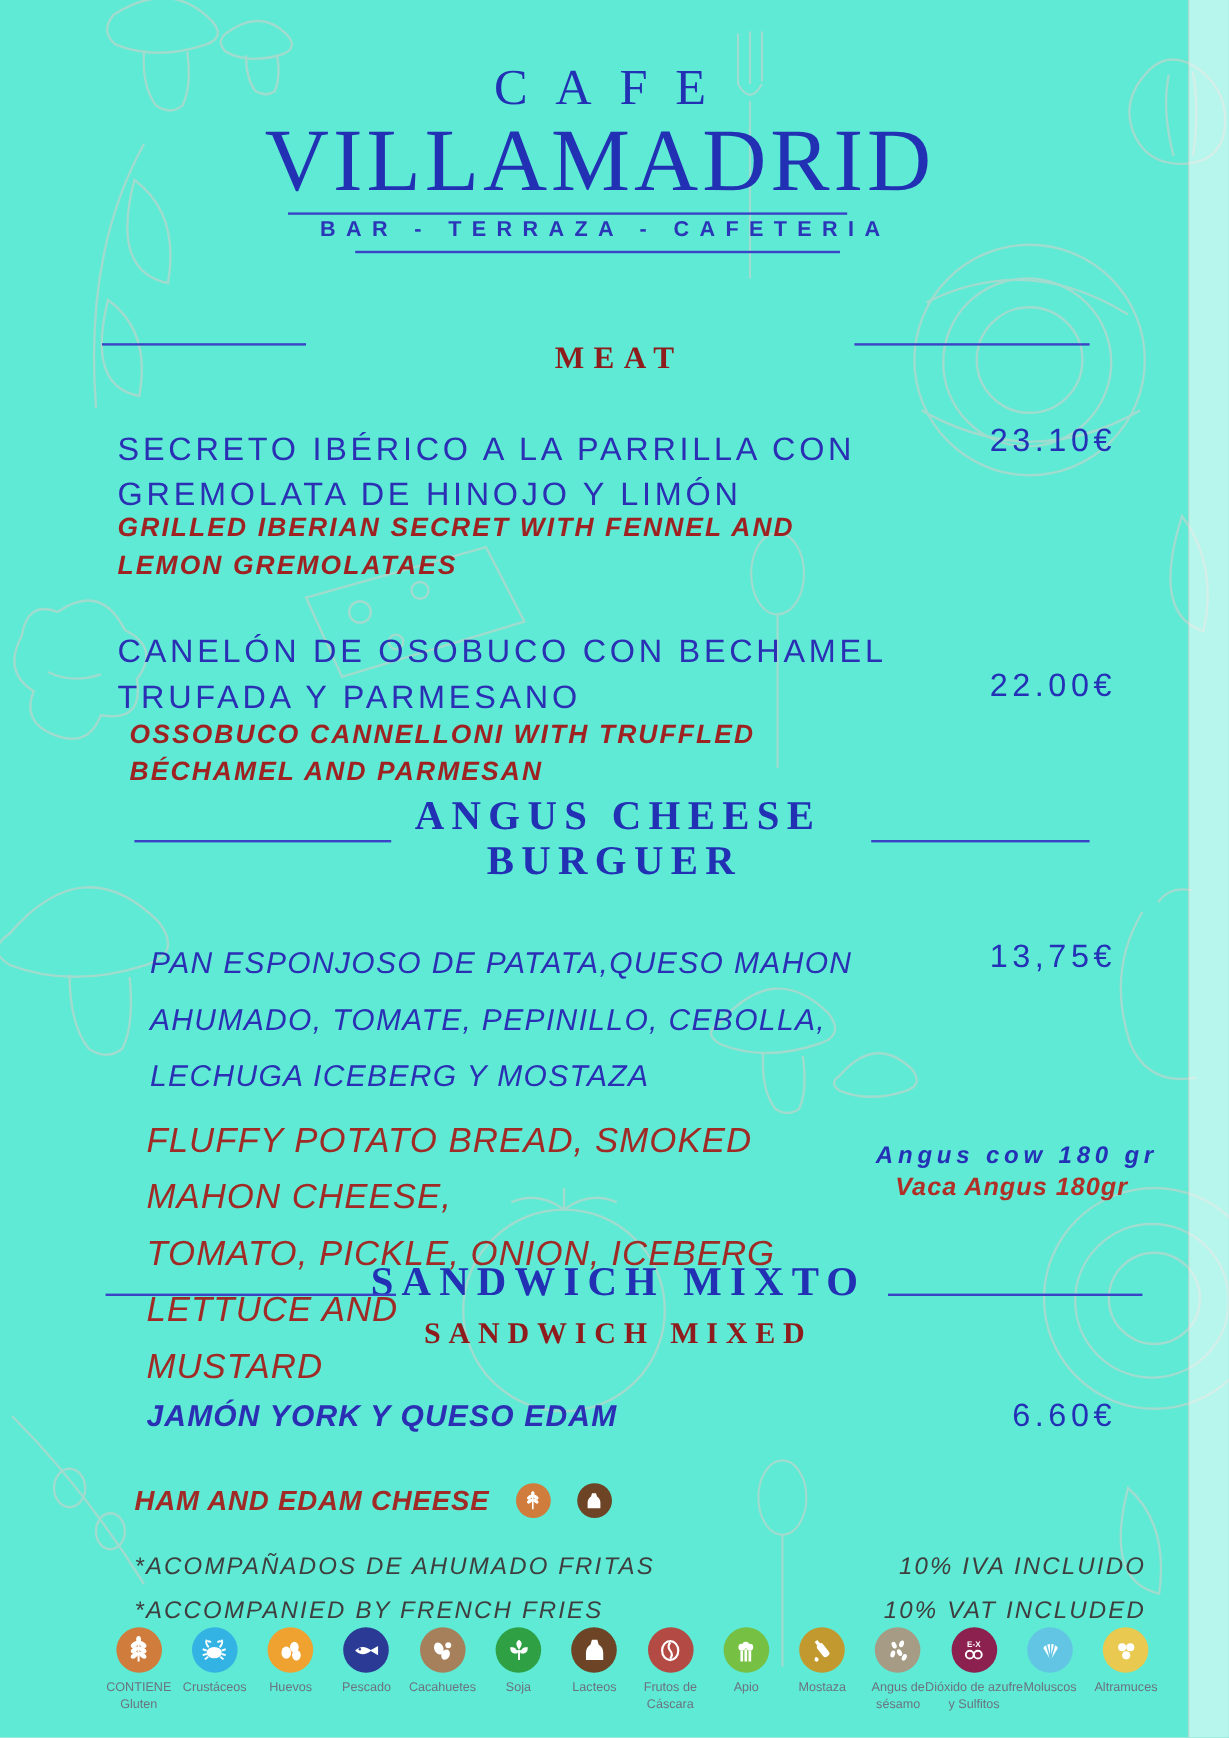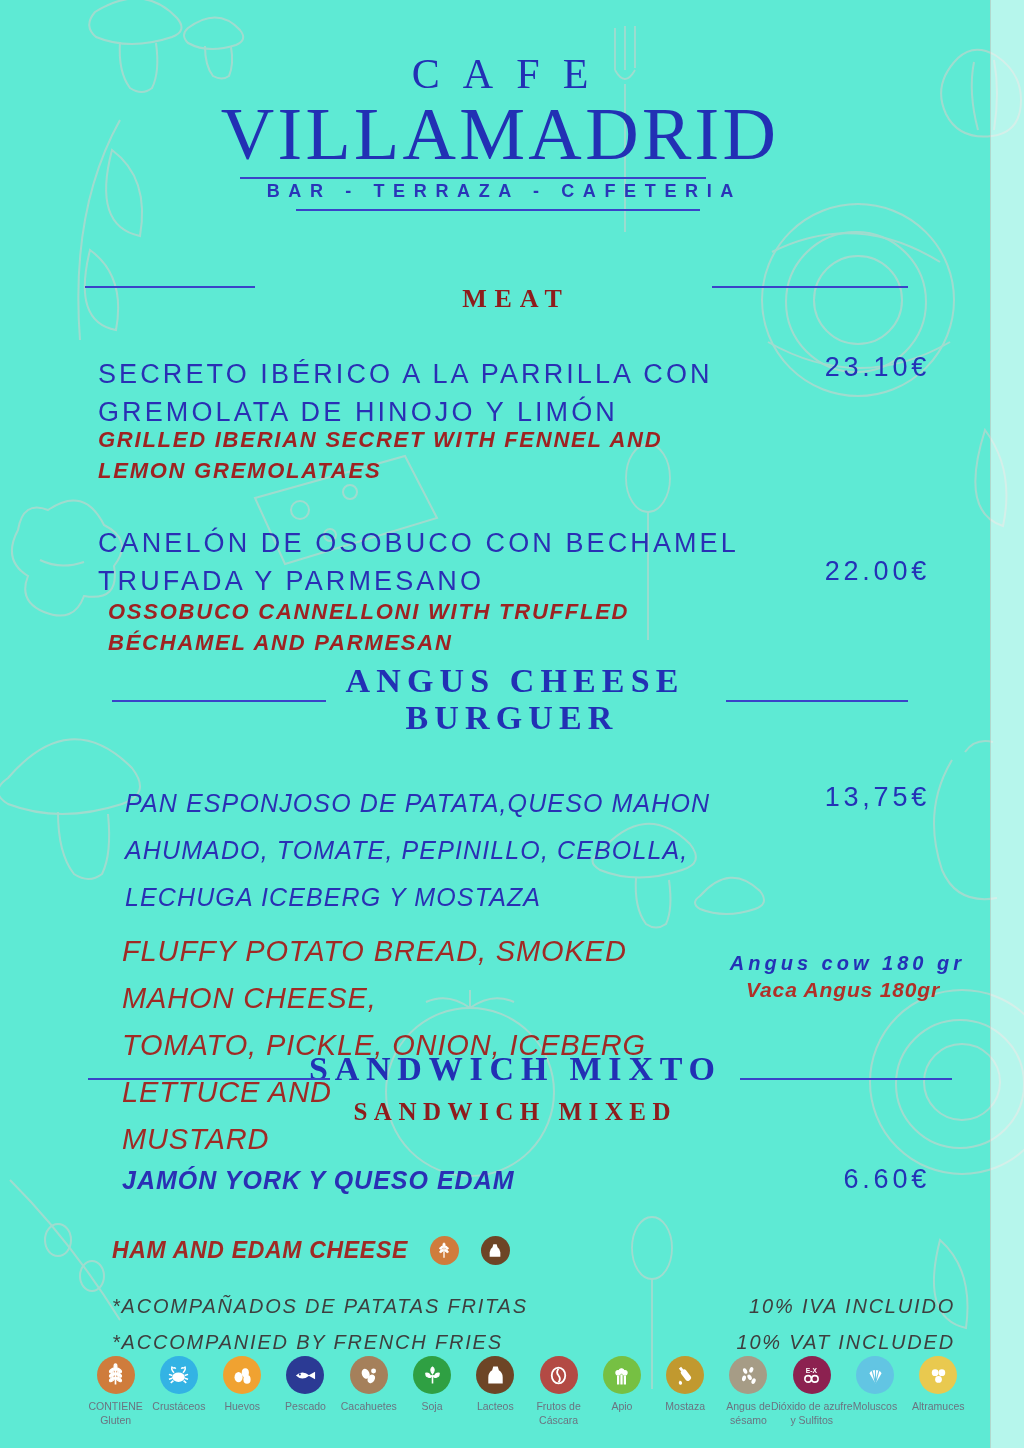--- a/index.html
+++ b/index.html
@@ -206,21 +206,21 @@
         </svg>
       </span>
       <span class="mini-badge" style="background-color: rgb(109, 69, 38);">
         <svg viewBox="0 0 24 24" fill="#fff">
           <path d="M10 4 h4 l1 3.4 q3.4 2.2 3.4 6.2 V19 H5.6 v-5.4 q0 -4 3.4 -6.2 Z"></path>
         </svg>
       </span>
     </div>
 
     <div class="footnote" style="left:112px; top:1288px;">
-      <div>*ACOMPAÑADOS DE PATATAS FRITAS</div>
+      <div>*ACOMPAÑADOS DE AHUMADO FRITAS</div>
       <div>*ACCOMPANIED BY FRENCH FRIES</div>
     </div>
     <div class="footnote right" style="right:69px; top:1288px;">
       <div>10% IVA INCLUIDO</div>
       <div>10% VAT INCLUDED</div>
     </div>
 
     <div class="allergens">
 
       <div class="al">

